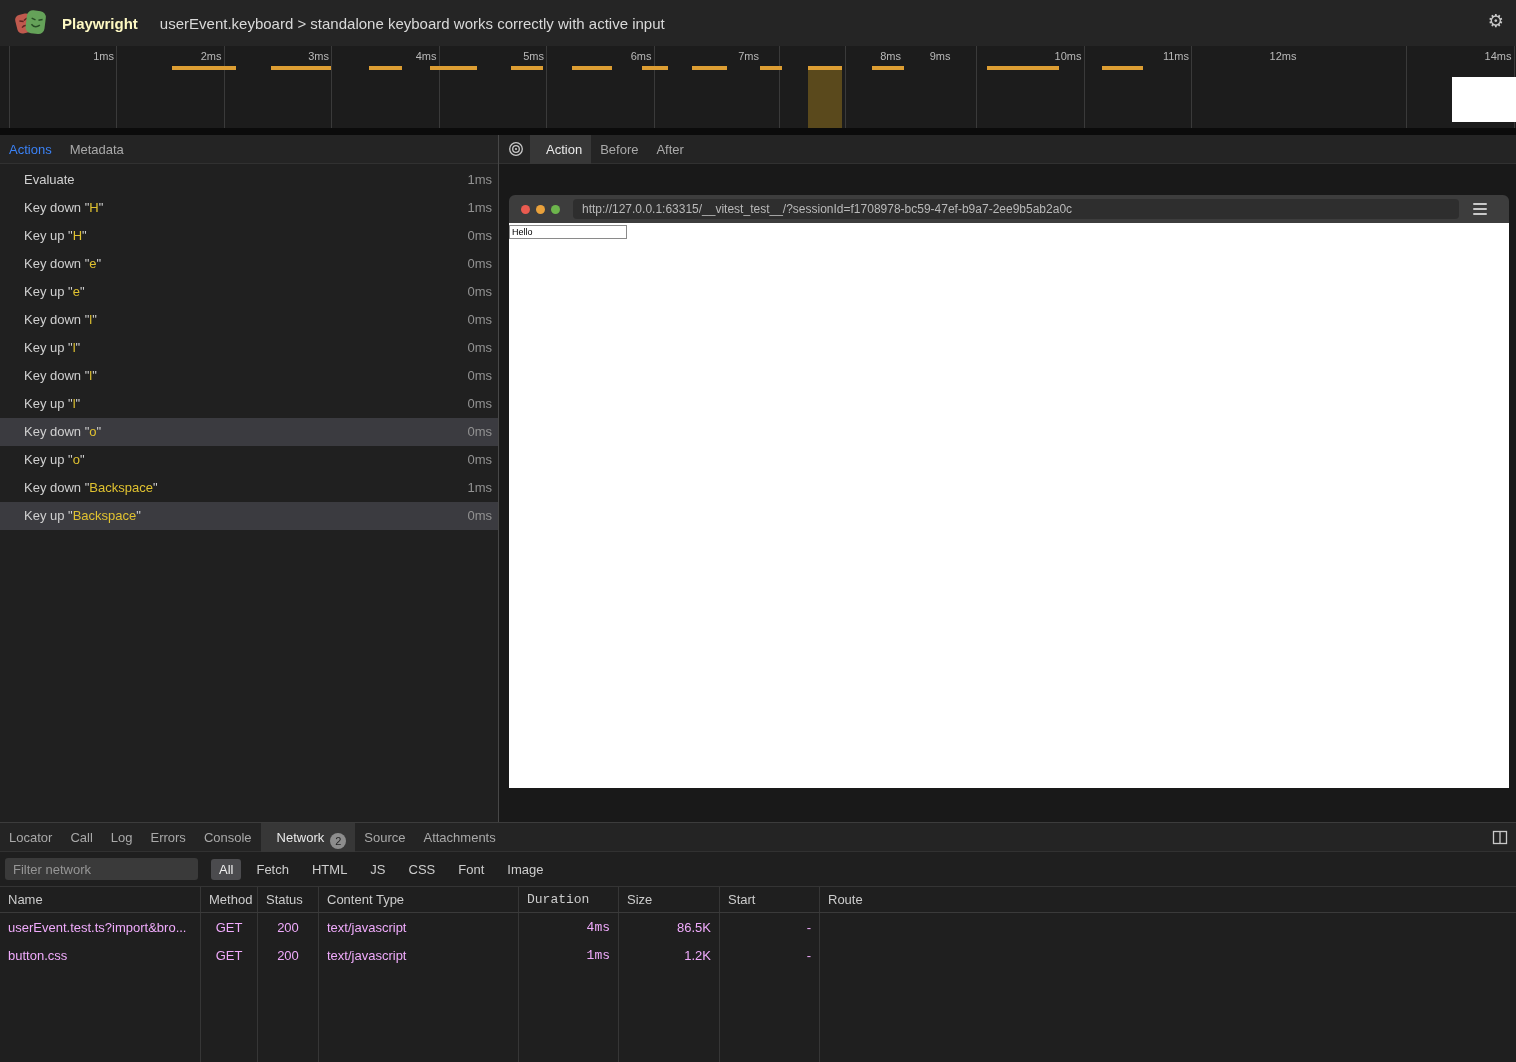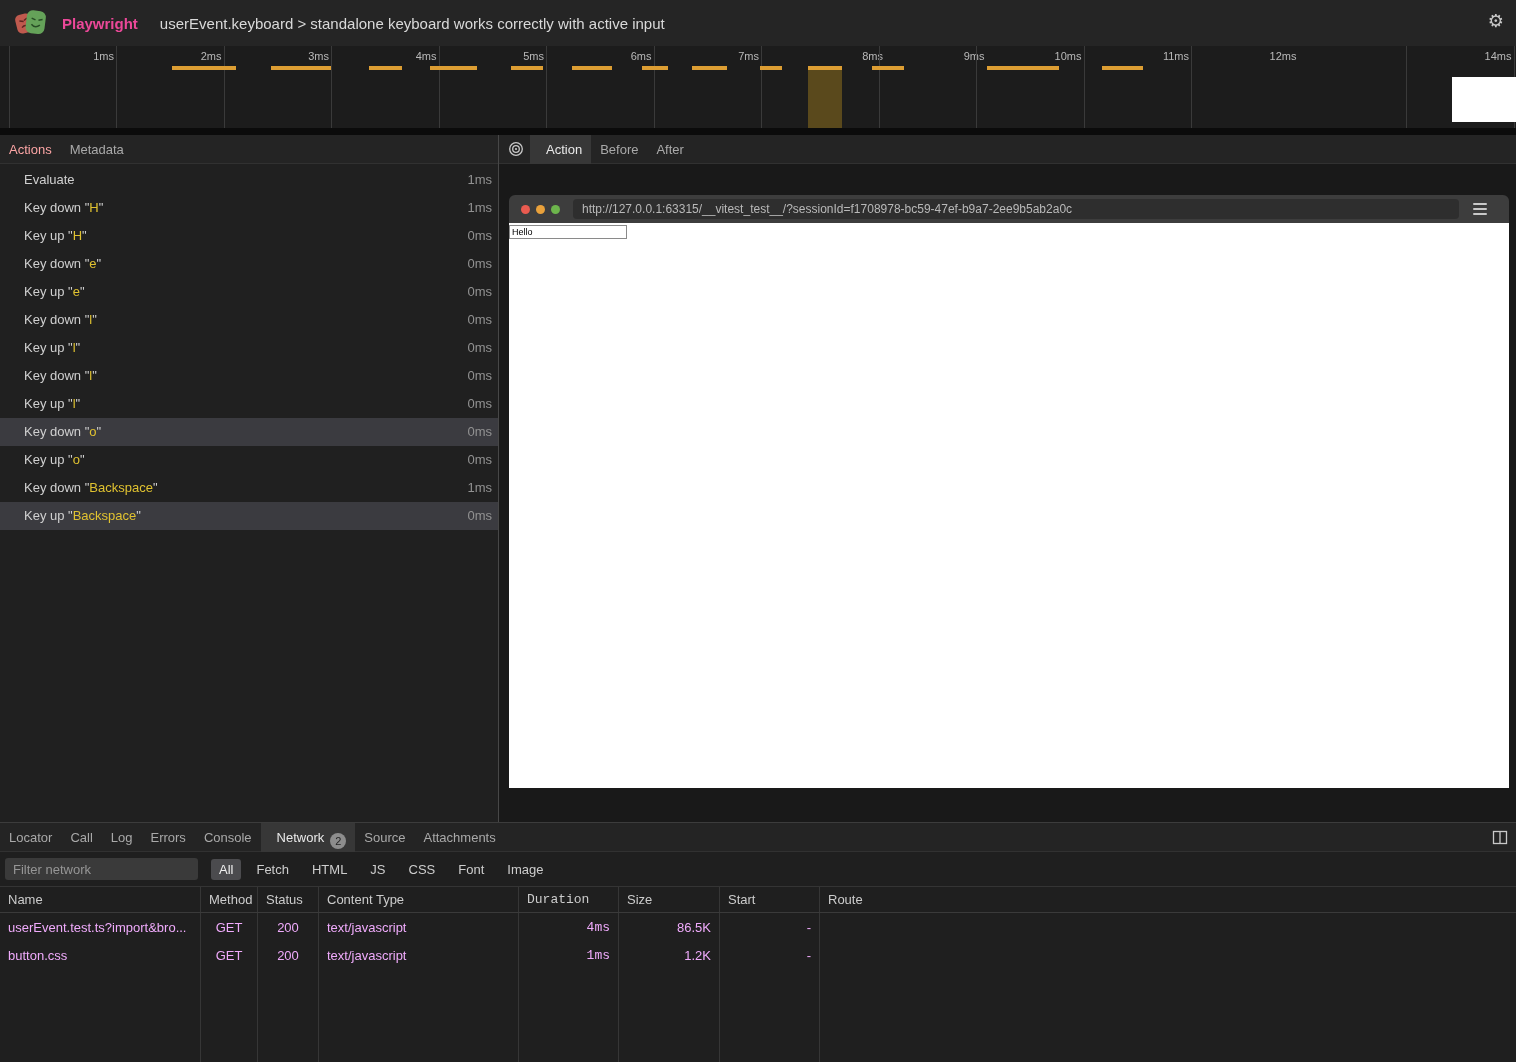--- a/index.html
+++ b/index.html
@@ -2,21 +2,21 @@
 <html style="--accent_yellow: #e0c230; --timeline_orange: #dd9e33; --selected_bar_fill: #5a491c; --traffic_red: #ea5b50; --traffic_amber: #e9a13b; --traffic_green: #6db54c; --logo_red: #c05a4e; --logo_green: #65a259;"><head>
 <meta charset="utf-8">
 <style>
   * { margin:0; padding:0; box-sizing:border-box; }
   html,body { width:1516px; height:1062px; background:#0b0b0b; font-family:"Liberation Sans",sans-serif; overflow:hidden; }
   #app { position:relative; width:1516px; height:1062px; background:#0b0b0b; color:#d0d0d0; }
 
   
   .header { position:absolute; left:0; top:0; width:1516px; height:46px; background:#252525; display:flex; align-items:center; }
   .logo { margin-left:14px; width:34px; height:30px; flex:none; }
-  .app-title { margin-left:14px; font-size:15px; font-weight:bold; color:#ec4899; }
+  .app-title { margin-left:14px; font-size:15px; font-weight:bold; color:#fef9c3; }
   .test-title { margin-left:22px; font-size:15px; color:#d9d9d9; }
   .gear { position:absolute; right:12px; top:12px; font-size:18px; color:#c8c8c8; cursor:pointer; line-height:1; }
 
   
   .timeline { position:absolute; left:0; top:46px; width:1516px; height:82px; background:#1c1c1c; }
   .tl-cell { position:absolute; top:0; height:82px; border-left:1px solid #3a3a3a; }
   .tl-label { position:absolute; right:2px; top:4px; font-size:11px; color:#b9b9b9; }
   .tl-endline { position:absolute; top:0; height:82px; width:1px; background:#3a3a3a; }
   .tl-tick { position:absolute; top:20px; height:4px; background:var(--timeline_orange,#dd9e33); }
   .tl-bar { position:absolute; top:20px; bottom:0; background:var(--selected_bar_fill,#5a491c); border-top:4px solid var(--timeline_orange,#dd9e33); }
@@ -24,21 +24,21 @@
   .tl-gap { position:absolute; left:0; top:128px; width:1516px; height:7px; background:#0b0b0b; }
 
   
   .main { position:absolute; left:0; top:135px; width:1516px; height:687px; display:flex; }
   .left-panel { width:499px; height:100%; background:#202020; border-right:1px solid #474747; display:flex; flex-direction:column; }
   .right-panel { flex:1; height:100%; background:#191919; display:flex; flex-direction:column; }
 
   .toolbar { height:29px; flex:none; background:#242424; border-bottom:1px solid #313131; display:flex; align-items:center; font-size:13px; color:#a9a9a9; }
   .tab { padding:0 9px; height:29px; line-height:29px; cursor:pointer; white-space:nowrap; }
   .tab.sel { background:#373737; color:#e9e9e9;padding-left:16px; }
-  .tab.sel-lite { color:#fca5a5; }
+  .tab.sel-lite { color:#3b82f6; }
 
   
   .action-list { flex:1; overflow:hidden; padding-top:2px; }
   .action-row { position:relative; height:28px; line-height:28px; padding-left:24px; font-size:13px; color:#d0d0d0; cursor:pointer; }
   .action-row.hl { background:#3b3b40; }
   .a-key { color:var(--accent_yellow,#e0c230); }
   .a-dur { position:absolute; right:6px; top:0; color:#929292; }
 
   
   .target-ico { margin:0 6px 0 9px; width:16px; height:16px; flex:none; }
@@ -118,24 +118,24 @@
       </div>
       <div class="tl-cell" style="left: 438.5px; width: 107.5px;">
         <span class="tl-label">5ms</span>
       </div>
       <div class="tl-cell" style="left: 546px; width: 107.5px;">
         <span class="tl-label">6ms</span>
       </div>
       <div class="tl-cell" style="left: 653.5px; width: 107.5px;">
         <span class="tl-label">7ms</span>
       </div>
-      <div class="tl-cell" style="left: 761px; width: 124px;">
+      <div class="tl-cell" style="left: 779px; width: 124px;">
         <span class="tl-label">8ms</span>
       </div>
-      <div class="tl-cell" style="left: 879px; width: 107.5px;">
+      <div class="tl-cell" style="left: 845px; width: 107.5px;">
         <span class="tl-label">9ms</span>
       </div>
       <div class="tl-cell" style="left: 976px; width: 107.5px;">
         <span class="tl-label">10ms</span>
       </div>
       <div class="tl-cell" style="left: 1083.5px; width: 107.5px;">
         <span class="tl-label">11ms</span>
       </div>
       <div class="tl-cell" style="left: 1191px; width: 107.5px;">
         <span class="tl-label">12ms</span>

